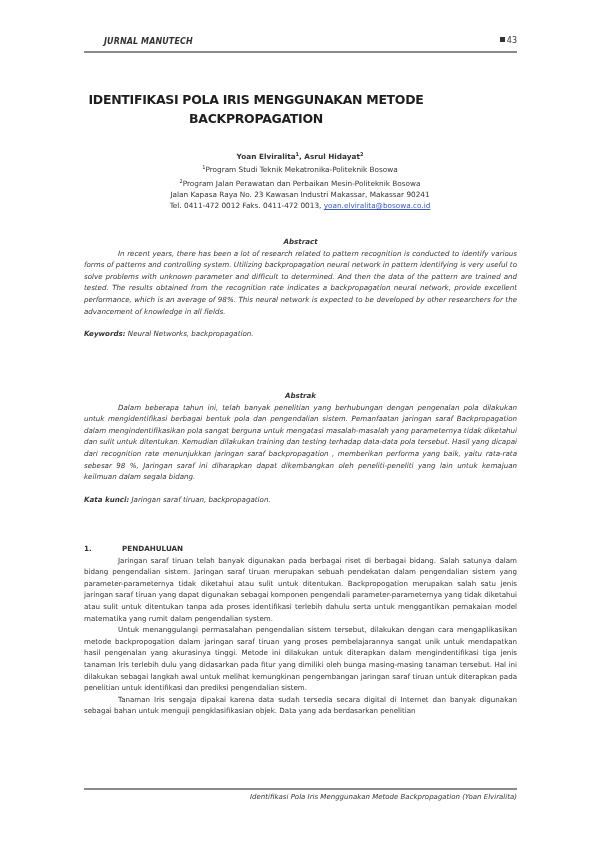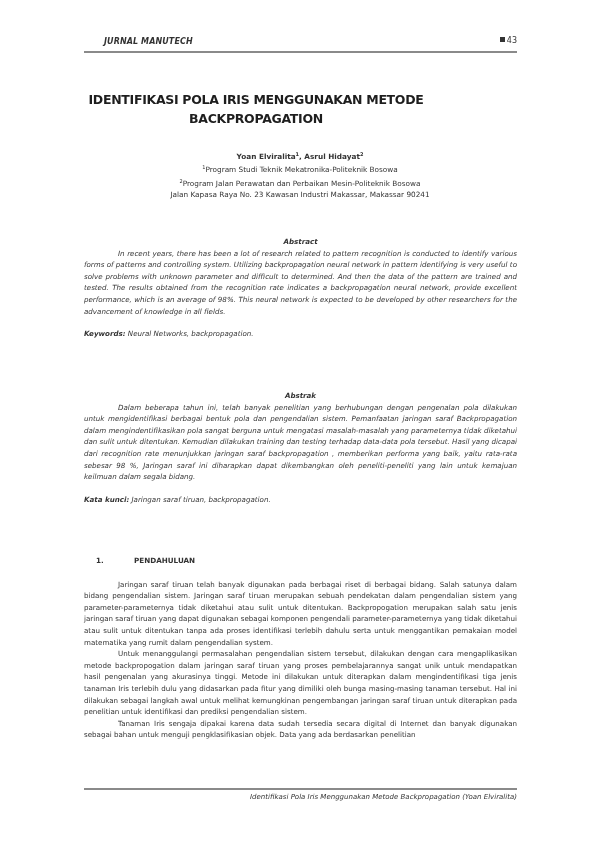--- a/index.html
+++ b/index.html
@@ -91,21 +91,21 @@
       font-style: italic;
       margin-bottom: 0;
     }
     .italic-body { font-style: italic; }
     .indent { text-indent: 34px; margin: 0; }
     .kw { margin: 11px 0 0 0; font-style: italic; }
     .kw b { font-style: italic; }
     .heading {
       font-weight: bold;
       font-size: 7.2px;
-      margin: 12px;
+      margin: 0;
     }
     .heading .num { display: inline-block; width: 38px; }
     p { margin: 0; }
     .footer-line {
       position: absolute;
       left: 84px;
       top: 788px;
       width: 433px;
       border-top: 2px solid #8a8a8a;
     }
@@ -131,20 +131,21 @@
   <div class="title">
     <div>IDENTIFIKASI POLA IRIS MENGGUNAKAN METODE</div>
     <div class="italic">BACKPROPAGATION</div>
   </div>
 
   <div class="authors">
     <div class="names"><span>Yoan Elviralita</span><sup>1</sup><span>, Asrul Hidayat</span><sup>2</sup></div>
     <div><sup>1</sup><span>Program Studi Teknik Mekatronika-Politeknik Bosowa</span></div>
     <div><sup>2</sup><span>Program Jalan Perawatan dan Perbaikan Mesin-Politeknik Bosowa</span></div>
     <div>Jalan Kapasa Raya No. 23 Kawasan Industri Makassar, Makassar 90241</div>
+    <div><span>Tel. 0411-472 0012 Faks. 0411-472 0013, </span><span class="email">yoan.elviralita@bosowa.co.id</span></div>
   </div>
 
   <div class="section" style="top:236px;">
     <div class="abstract-head">Abstract</div>
     <p class="indent italic-body">In recent years, there has been a lot of research related to pattern recognition is conducted to identify various forms of patterns and controlling system. Utilizing backpropagation neural network in pattern identifying is very useful to solve problems with unknown parameter and difficult to determined. And then the data of the pattern are trained and tested. The results obtained from the recognition rate indicates a backpropagation neural network, provide excellent performance, which is an average of 98%. This neural network is expected to be developed by other researchers for the advancement of knowledge in all fields.</p>
     <p class="kw"><b>Keywords:</b><span> Neural Networks, backpropagation.</span></p>
   </div>
 
   <div class="section" style="top:390px;">
     <div class="abstract-head">Abstrak</div>

